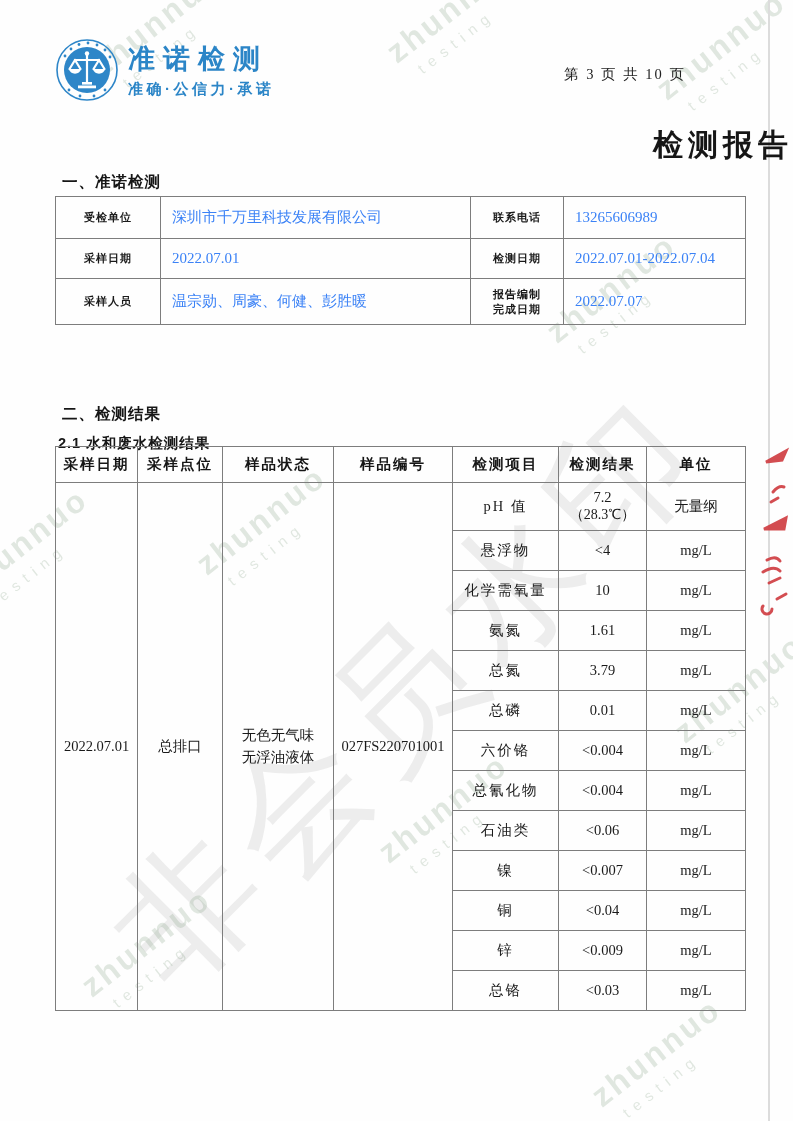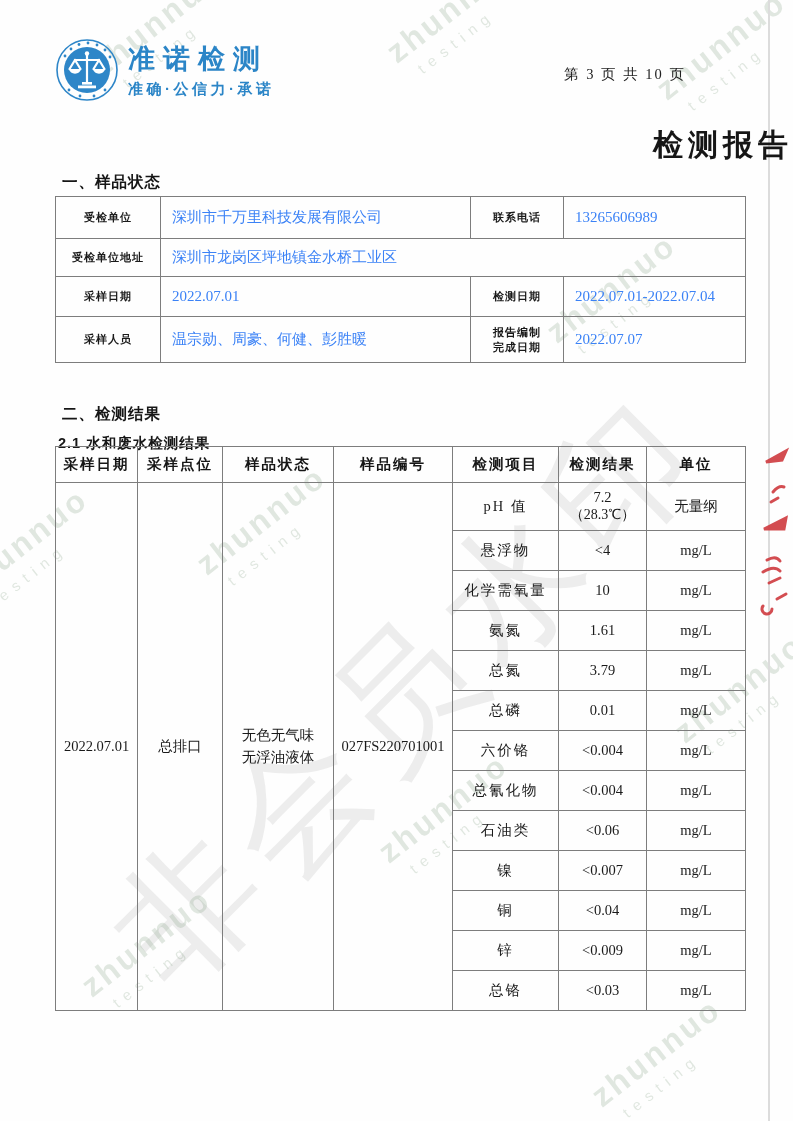--- a/index.html
+++ b/index.html
@@ -175,38 +175,34 @@
   <div class="brand-col">
     <div class="brand-name">准诺检测</div>
     <div class="brand-slogan">准确·公信力·承诺</div>
   </div>
   <div class="report-meta">
     <div class="line2">第 3 页 共 10 页</div>
   </div>
 
   <div class="doc-title">检测报告</div>
 
-  <div class="sec-heading h-basic">一、样品状态</div>
+  <div class="sec-heading h-basic">一、准诺检测</div>
   <table class="t-basic">
     <colgroup>
         <col style="width:105px">
         <col style="width:310px">
         <col style="width:93px">
         <col style="width:182px">
       </colgroup>
     <tbody>
         <tr class="r1">
       <td class="lbl">受检单位</td>
       <td class="val">深圳市千万里科技发展有限公司</td>
       <td class="lbl">联系电话</td>
       <td class="val">13265606989</td>
-    </tr>
-    <tr class="r2">
-      <td class="lbl">受检单位地址</td>
-      <td class="val" colspan="3">深圳市龙岗区坪地镇金水桥工业区</td>
     </tr>
     <tr class="r3">
       <td class="lbl">采样日期</td>
       <td class="val">2022.07.01</td>
       <td class="lbl">检测日期</td>
       <td class="val">2022.07.01-2022.07.04</td>
     </tr>
     <tr class="r4">
       <td class="lbl">采样人员</td>
       <td class="val">温宗勋、周豪、何健、彭胜暖</td>

